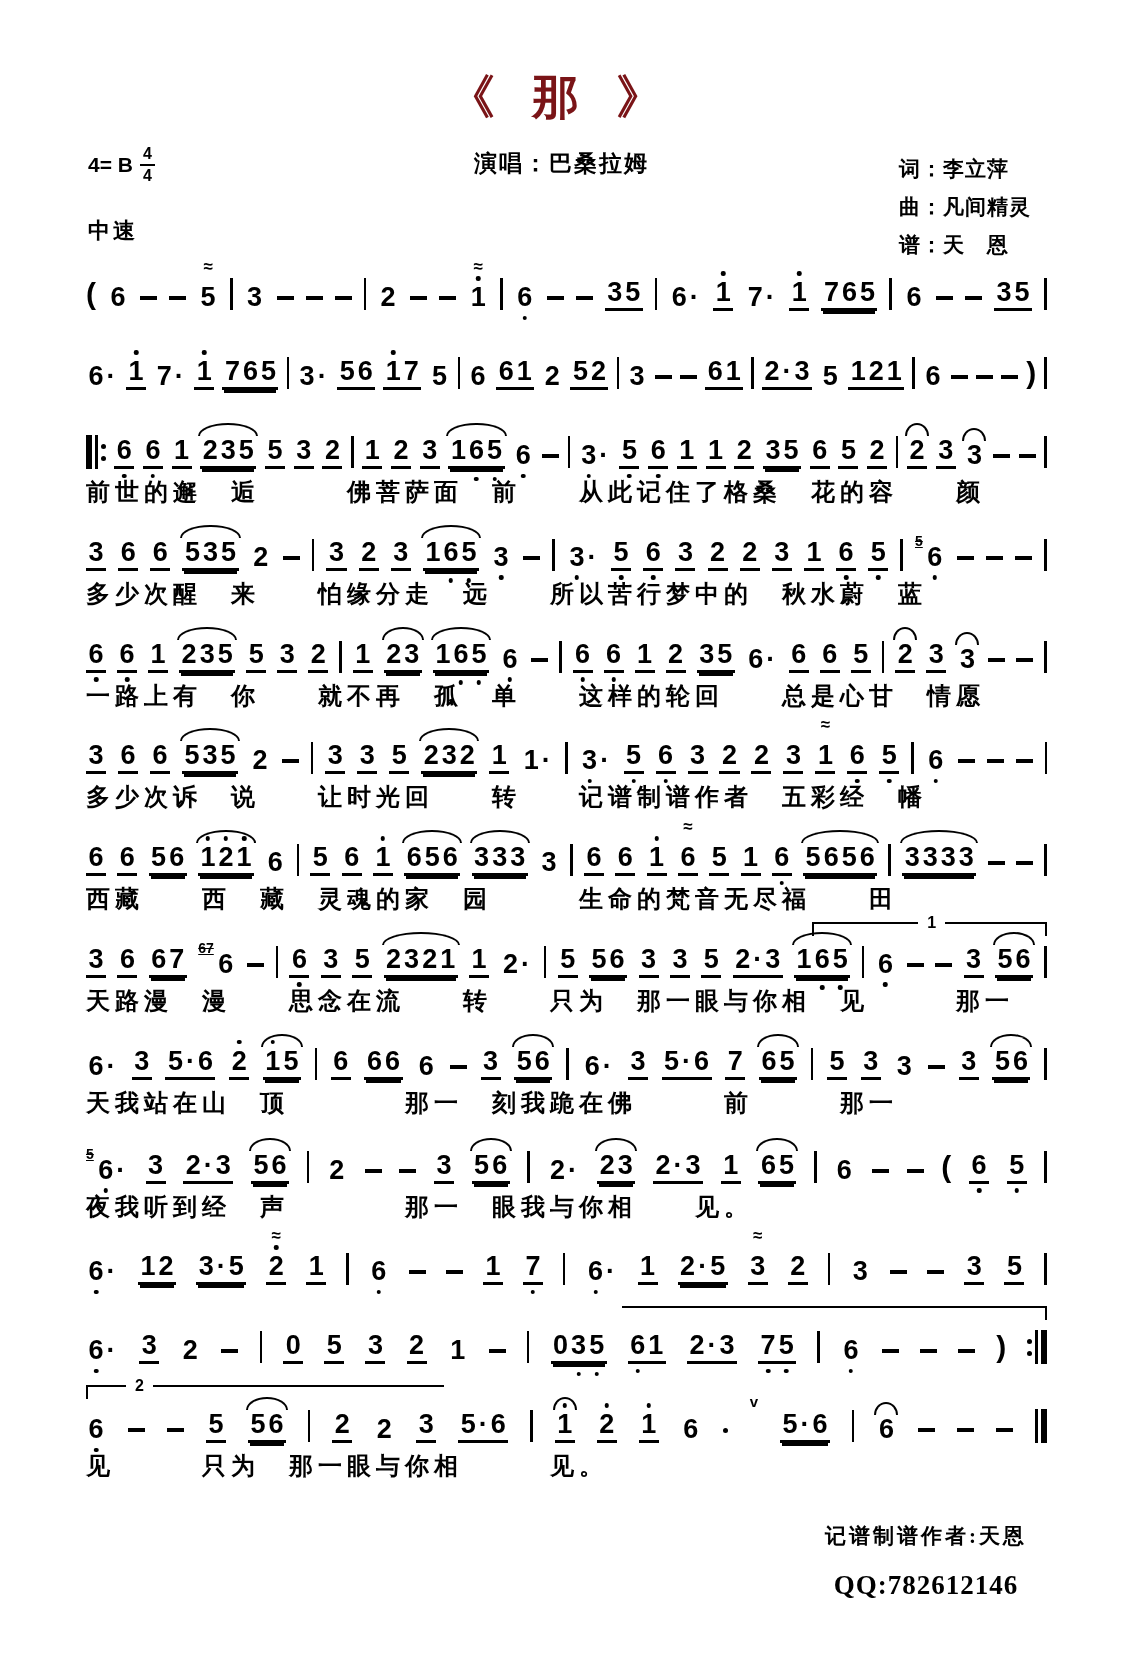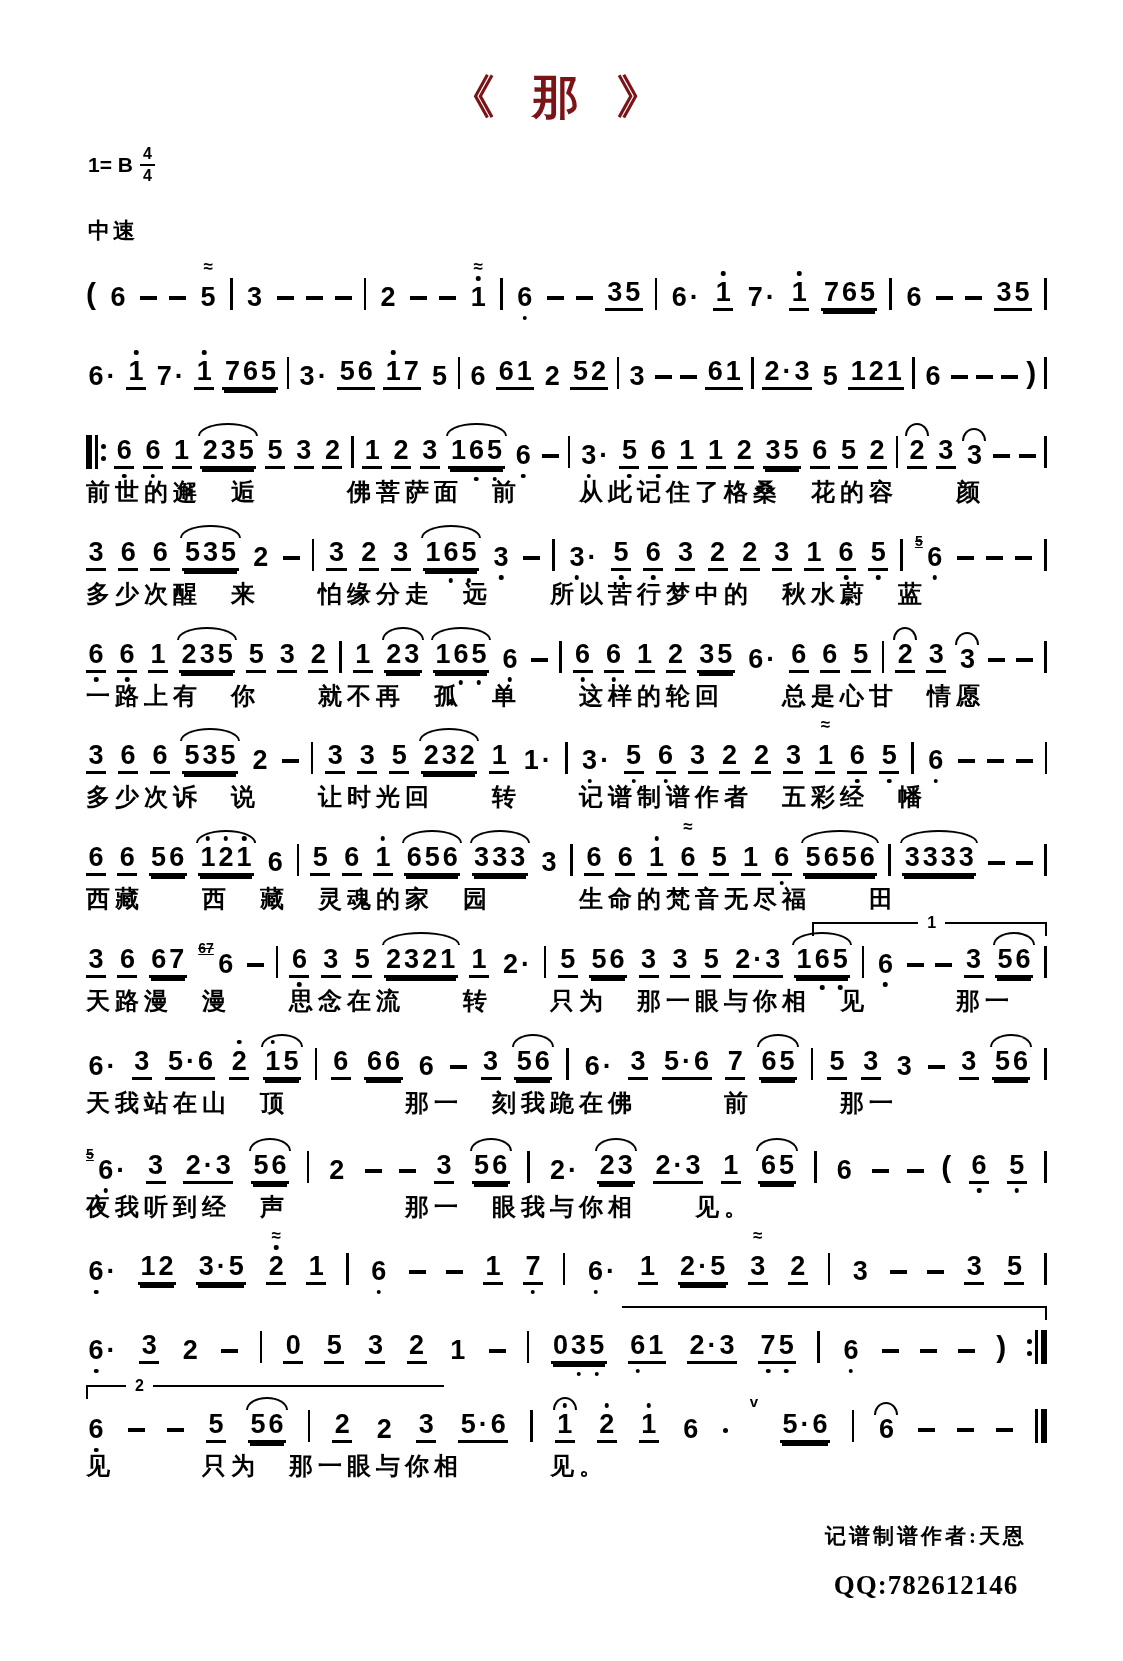--- a/index.html
+++ b/index.html
@@ -63,28 +63,34 @@
   .footer .f2{font-size:27px;margin-top:20px;letter-spacing:1px;}
 </style>
 </head>
 <body>
 
 <div class="page">
 
   <div class="title" style="color: rgb(122, 20, 23);">《 那 》</div>
 
   <div class="keysig">
-    <span>1= B</span>
+    <span>4= B</span>
     <span class="frac">
       <span class="num">4</span>
       <span class="den">4</span>
     </span>
   </div>
 
+  <div class="performer">演唱：巴桑拉姆</div>
 
+  <div class="credits">
+    <div>词：李立萍</div>
+    <div>曲：凡间精灵</div>
+    <div>谱：天　恩</div>
+  </div>
 
   <div class="tempo">中速</div>
 
   <div class="score" id="score">
       <div class="sys">
         <div class="mline" style="display: flex;">
           <span class="paren">(</span>
           <span class="tok">
             <span class="main">
               <span class="ch">6</span>

